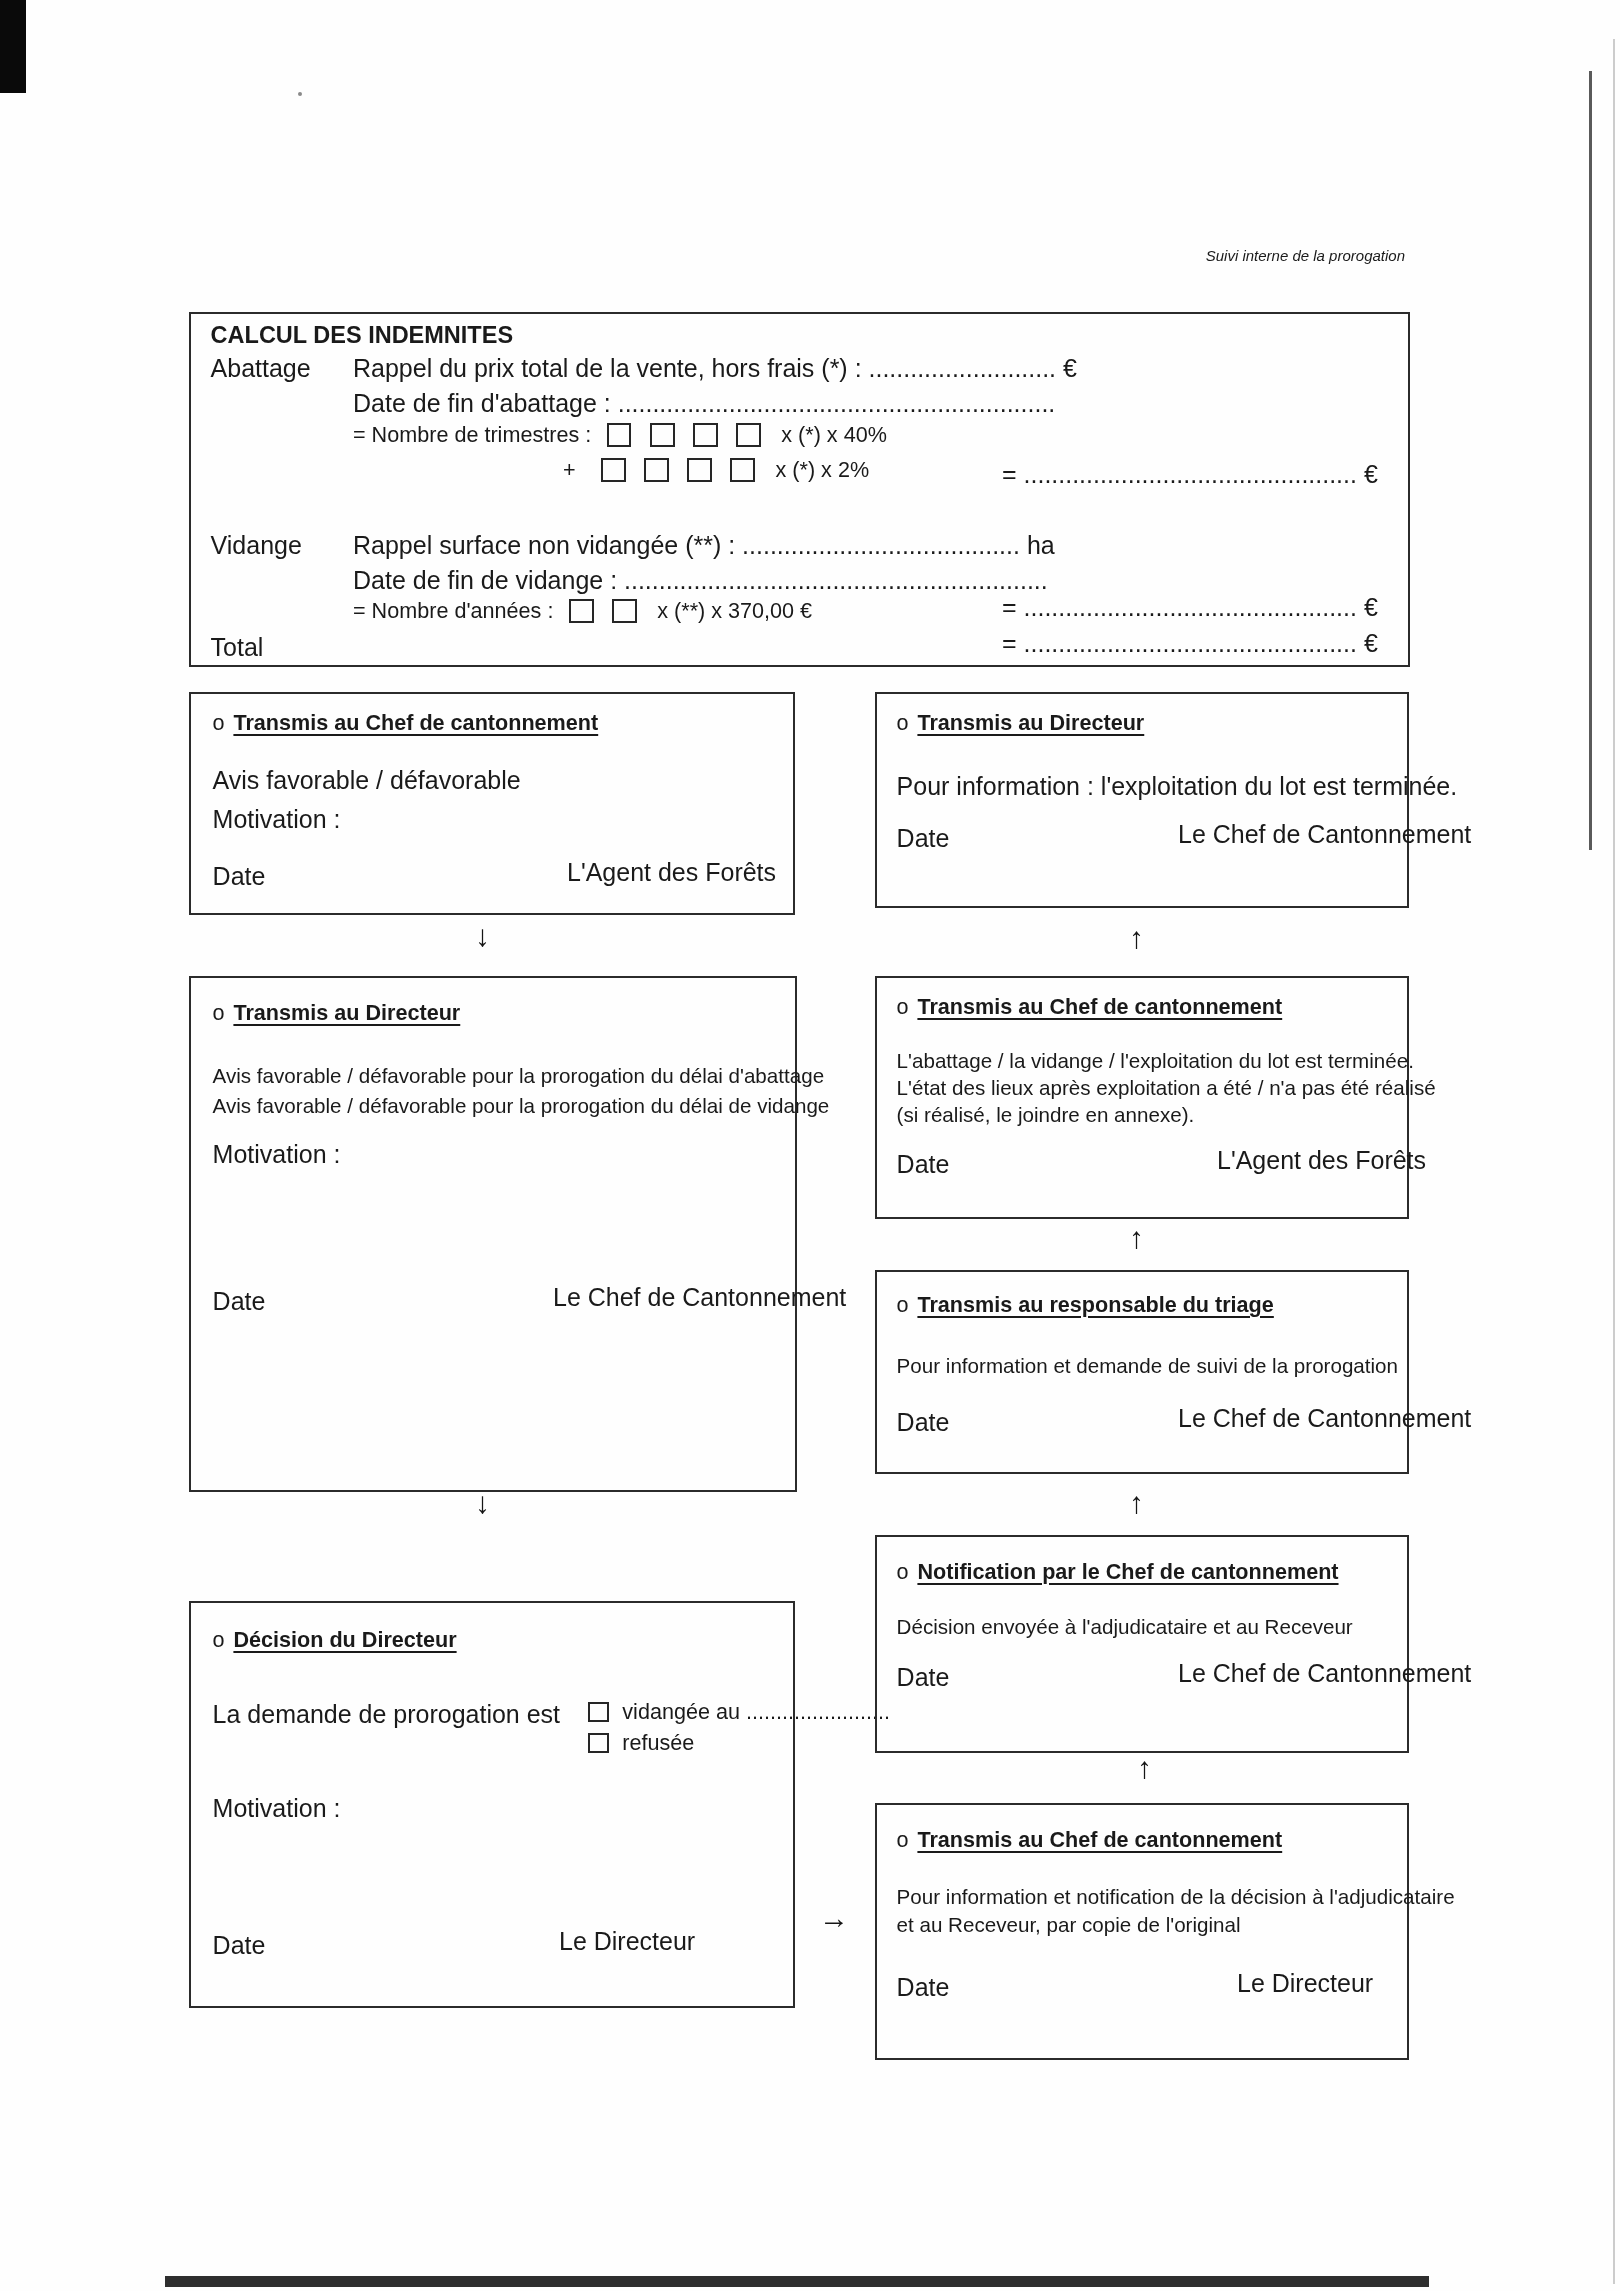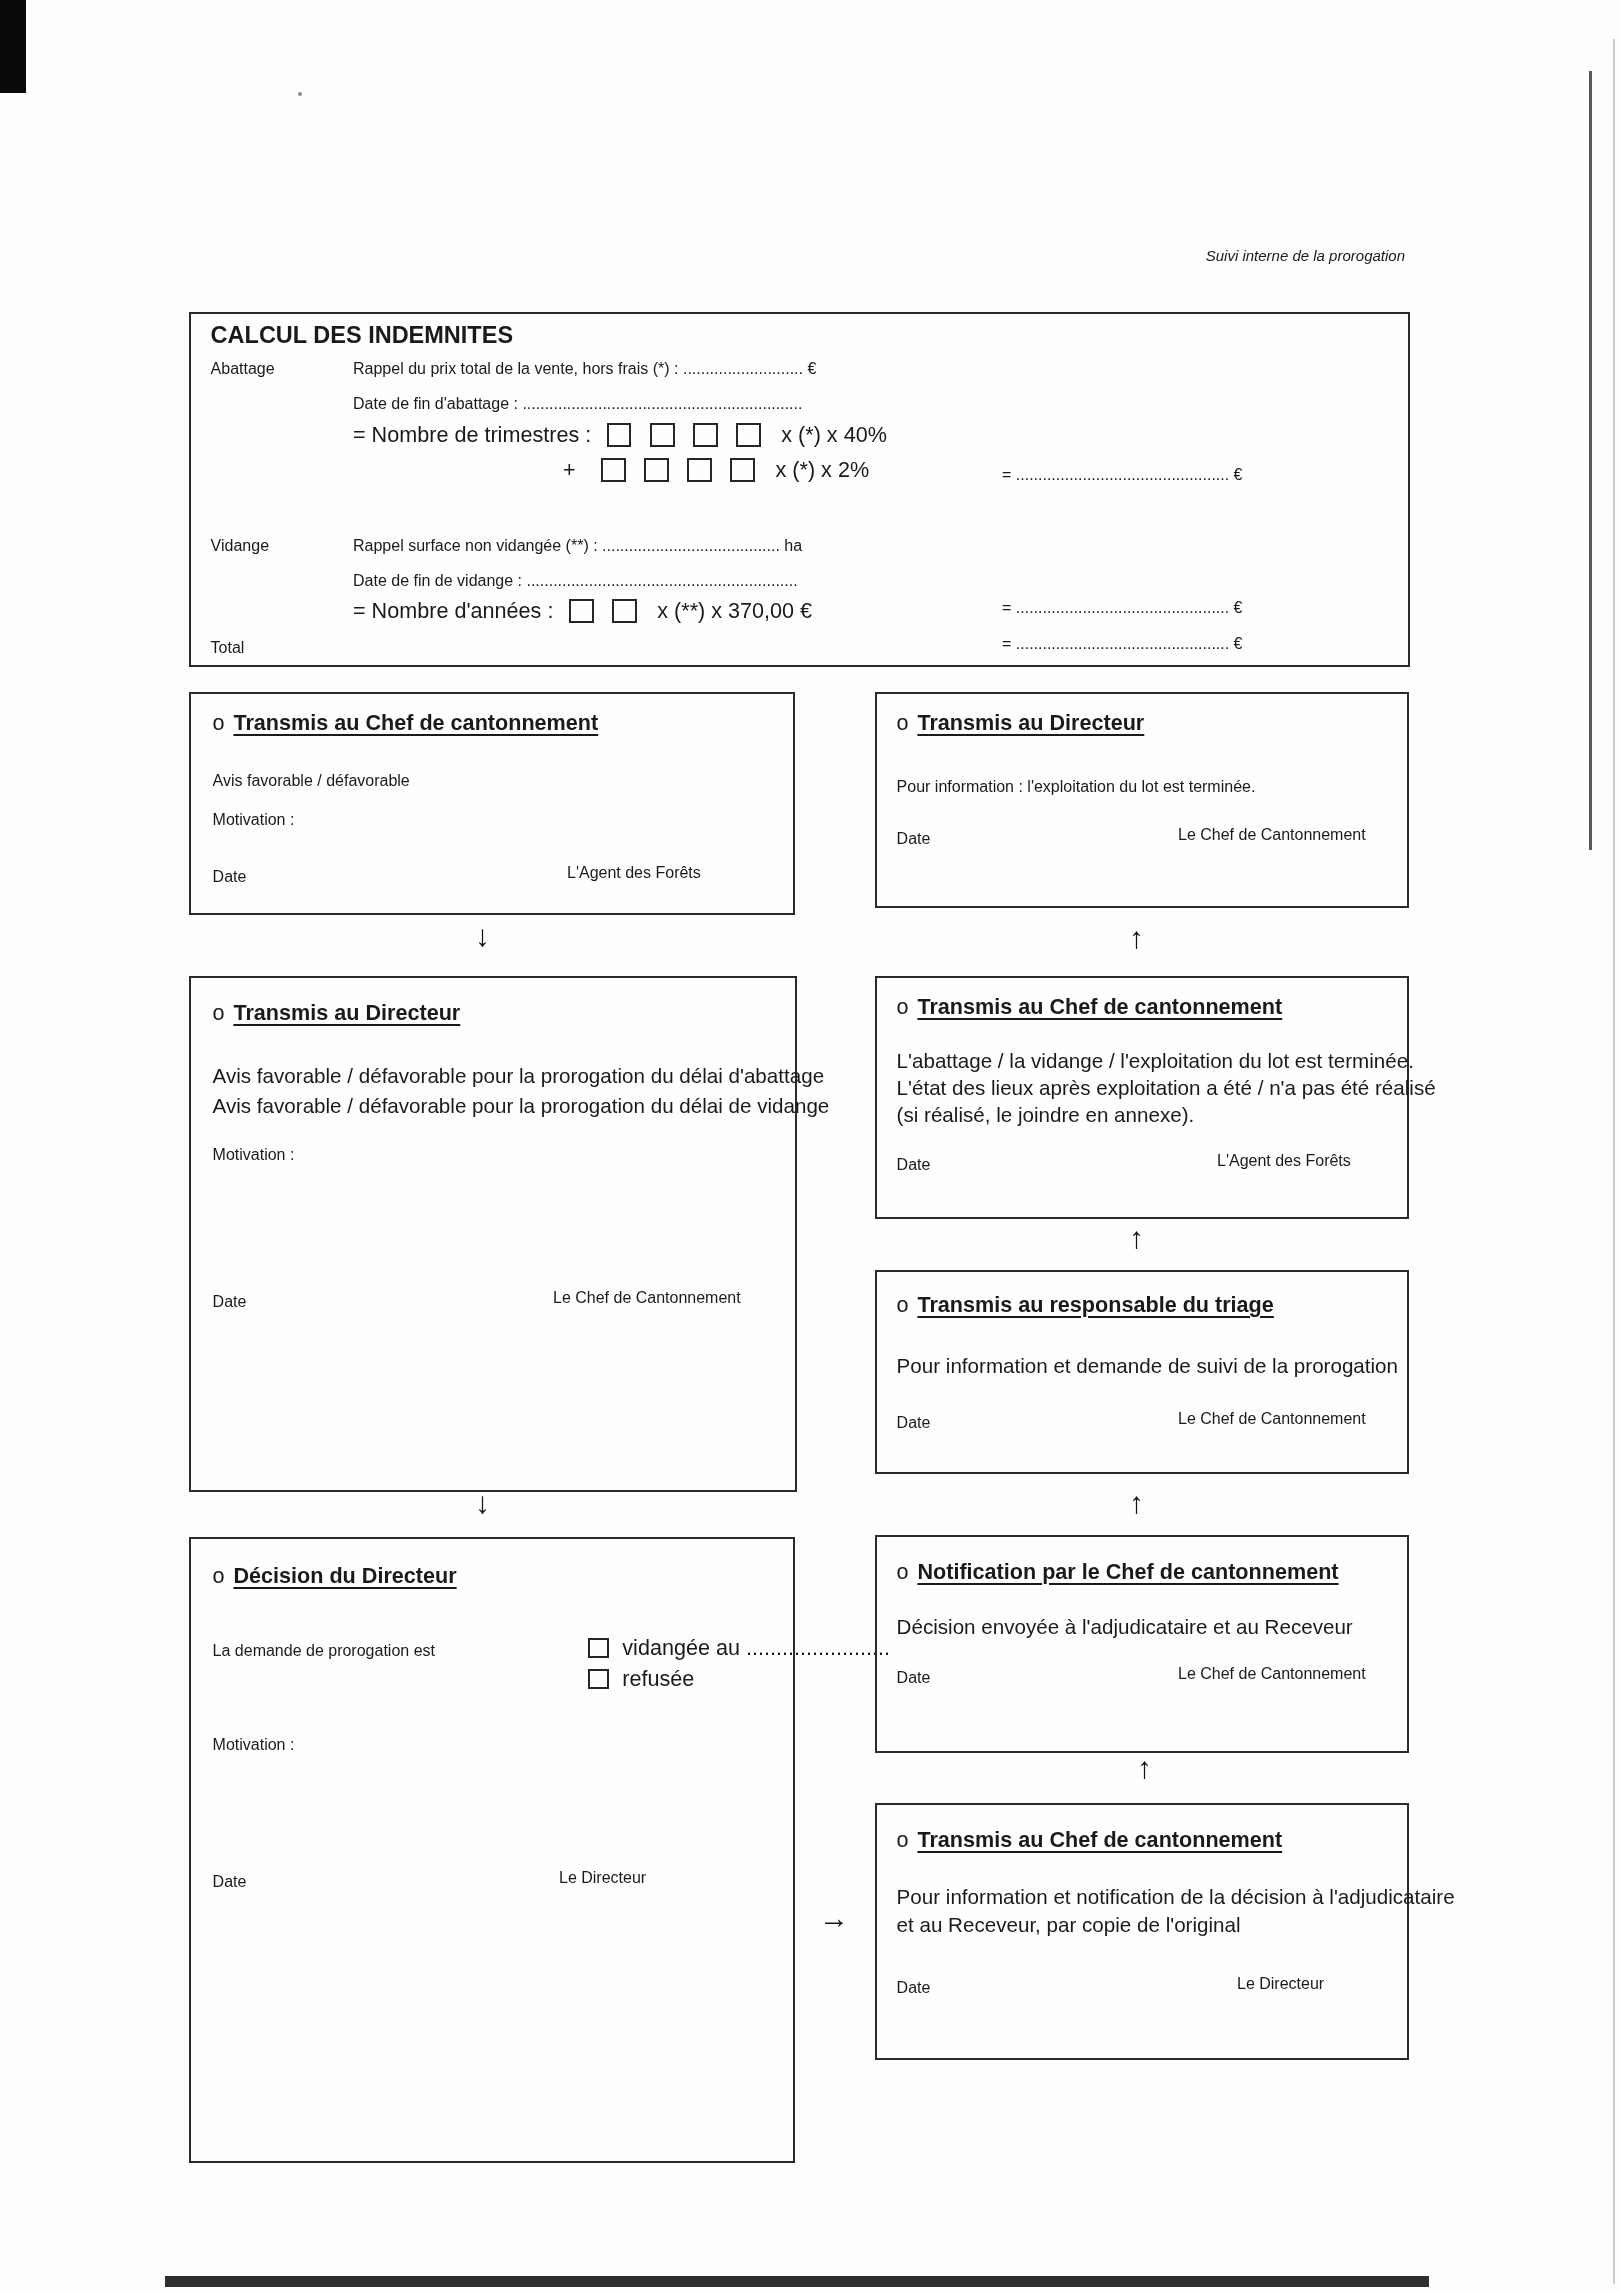--- a/index.html
+++ b/index.html
@@ -5,21 +5,21 @@
   * { margin:0; padding:0; box-sizing:border-box; }
   html,body { background:#ffffff; }
   .page {
     position:relative; width:1620px; height:2292px;
     background:#fefefe; color:#1a1a1a;
     font-family:"Liberation Sans", sans-serif;
     overflow:hidden;
   }
   .hdr-note { position:absolute; font-style:italic; font-size:15px; text-align:right; }
   .frame { position:absolute; border:2px solid #2b2b2b; }
-  .t { position:absolute; font-size:16px; line-height:27.4px; white-space:nowrap; }
+  .t { position:absolute; font-size:25px; line-height:27.4px; white-space:nowrap; }
   .bold { font-weight:bold; }
   .btitle { position:absolute; font-size:21.6px; white-space:nowrap; }
   .btitle .u { font-weight:bold; text-decoration:underline; text-underline-offset:3.9px; margin-left:8.8px; }
   .cbrow { position:absolute; display:flex; align-items:center; font-size:21.6px; white-space:nowrap; }
   .cb { width:24.5px; height:24.5px; border:2px solid #262626; background:transparent; flex:none; margin-right:18.6px; }
   .cb.sm { width:20.6px; height:20.6px; margin-right:0; }
   .pre { margin-right:15.7px; }
   .suf { margin-left:2px; }
   .plus { margin-right:25.5px; }
   .optlabel { margin-left:13.7px; }
@@ -134,21 +134,21 @@
       <span>o</span><span class="u">Transmis au responsable du triage</span>
     </div>
     <div class="t" style="left:19.6px;top:80px;font-size:20.6px;">Pour information et demande de suivi de la prorogation</div>
     <div class="t" style="left:19.6px;top:137px;">Date</div>
     <div class="t" style="left:301px;top:133px;">Le Chef de Cantonnement</div>
   </div>
 
   <div class="arrow" style="left:475px;top:1488px;">↓</div>
   <div class="arrow" style="left:1129px;top:1488px;">↑</div>
 
-  <div class="frame" style="left:189px;top:1537px;width:606px;height:626px;">
+  <div class="frame" style="left:189px;top:1601px;width:606px;height:407px;">
     <div class="btitle" style="left:21.6px;top:23.5px;">
       <span>o</span><span class="u">Décision du Directeur</span>
     </div>
     <div class="t" style="left:21.6px;top:98px;">La demande de prorogation est</div>
     <div class="cbrow" style="left:397px;top:96px;">
       <span class="cb sm"></span>
       <span class="optlabel">vidangée au ........................</span>
     </div>
     <div class="cbrow" style="left:397px;top:127px;">
       <span class="cb sm"></span>

